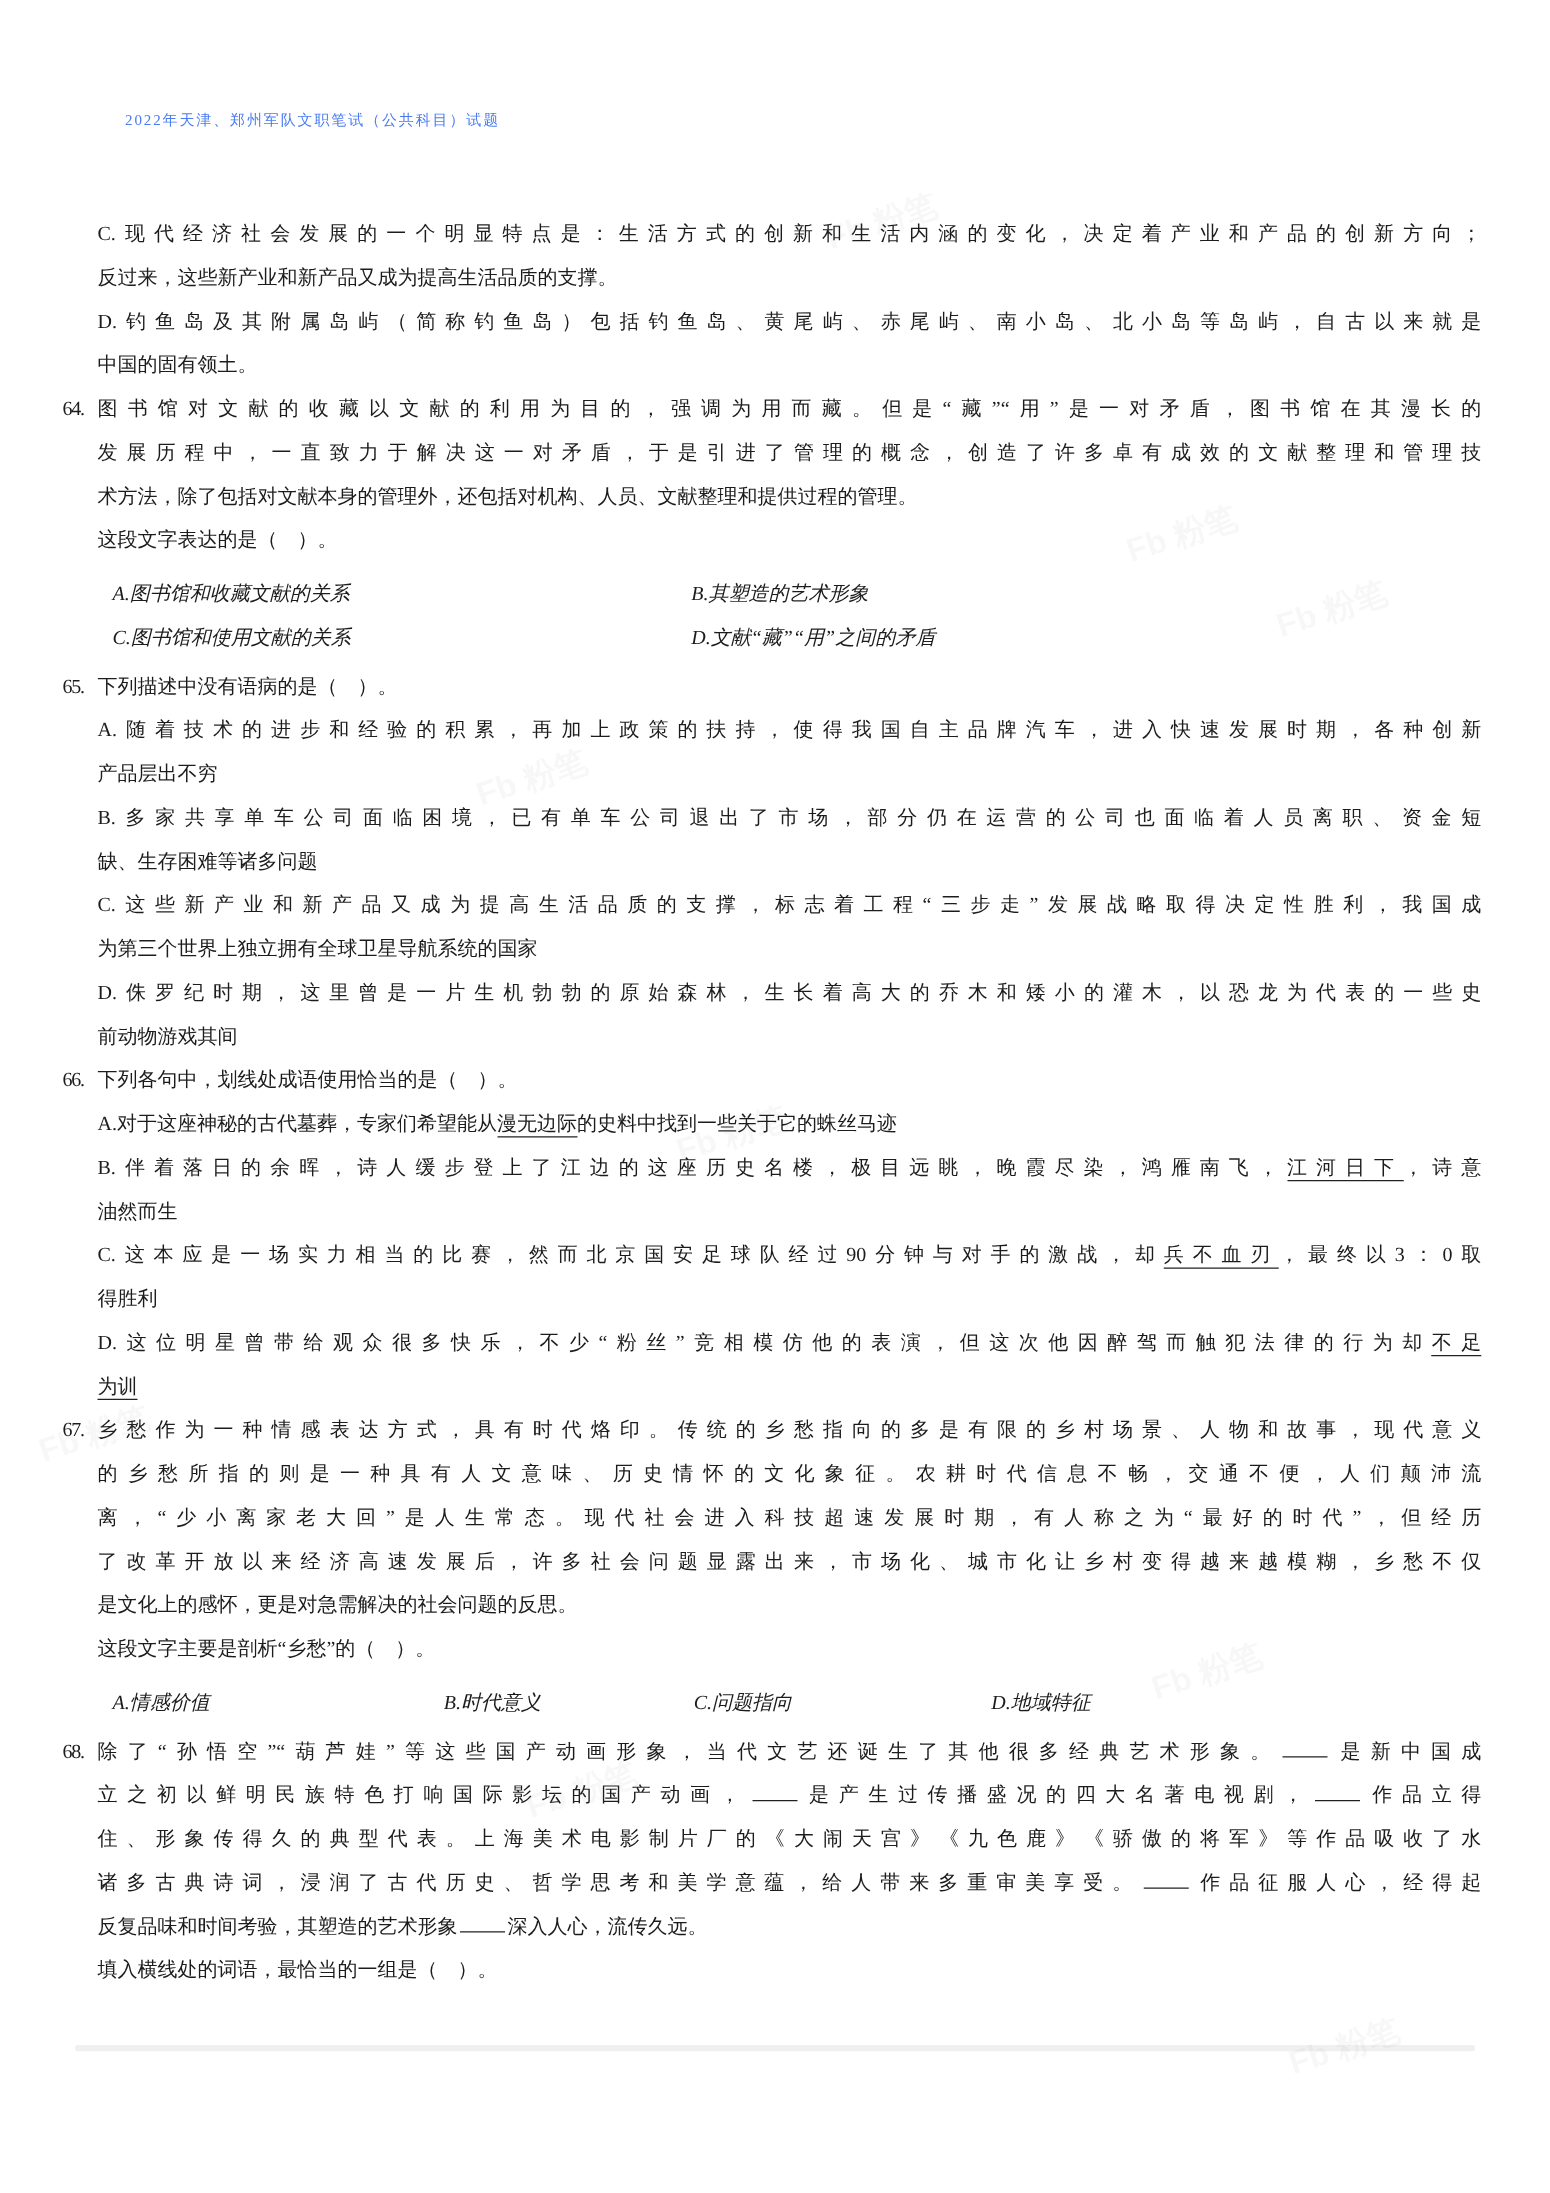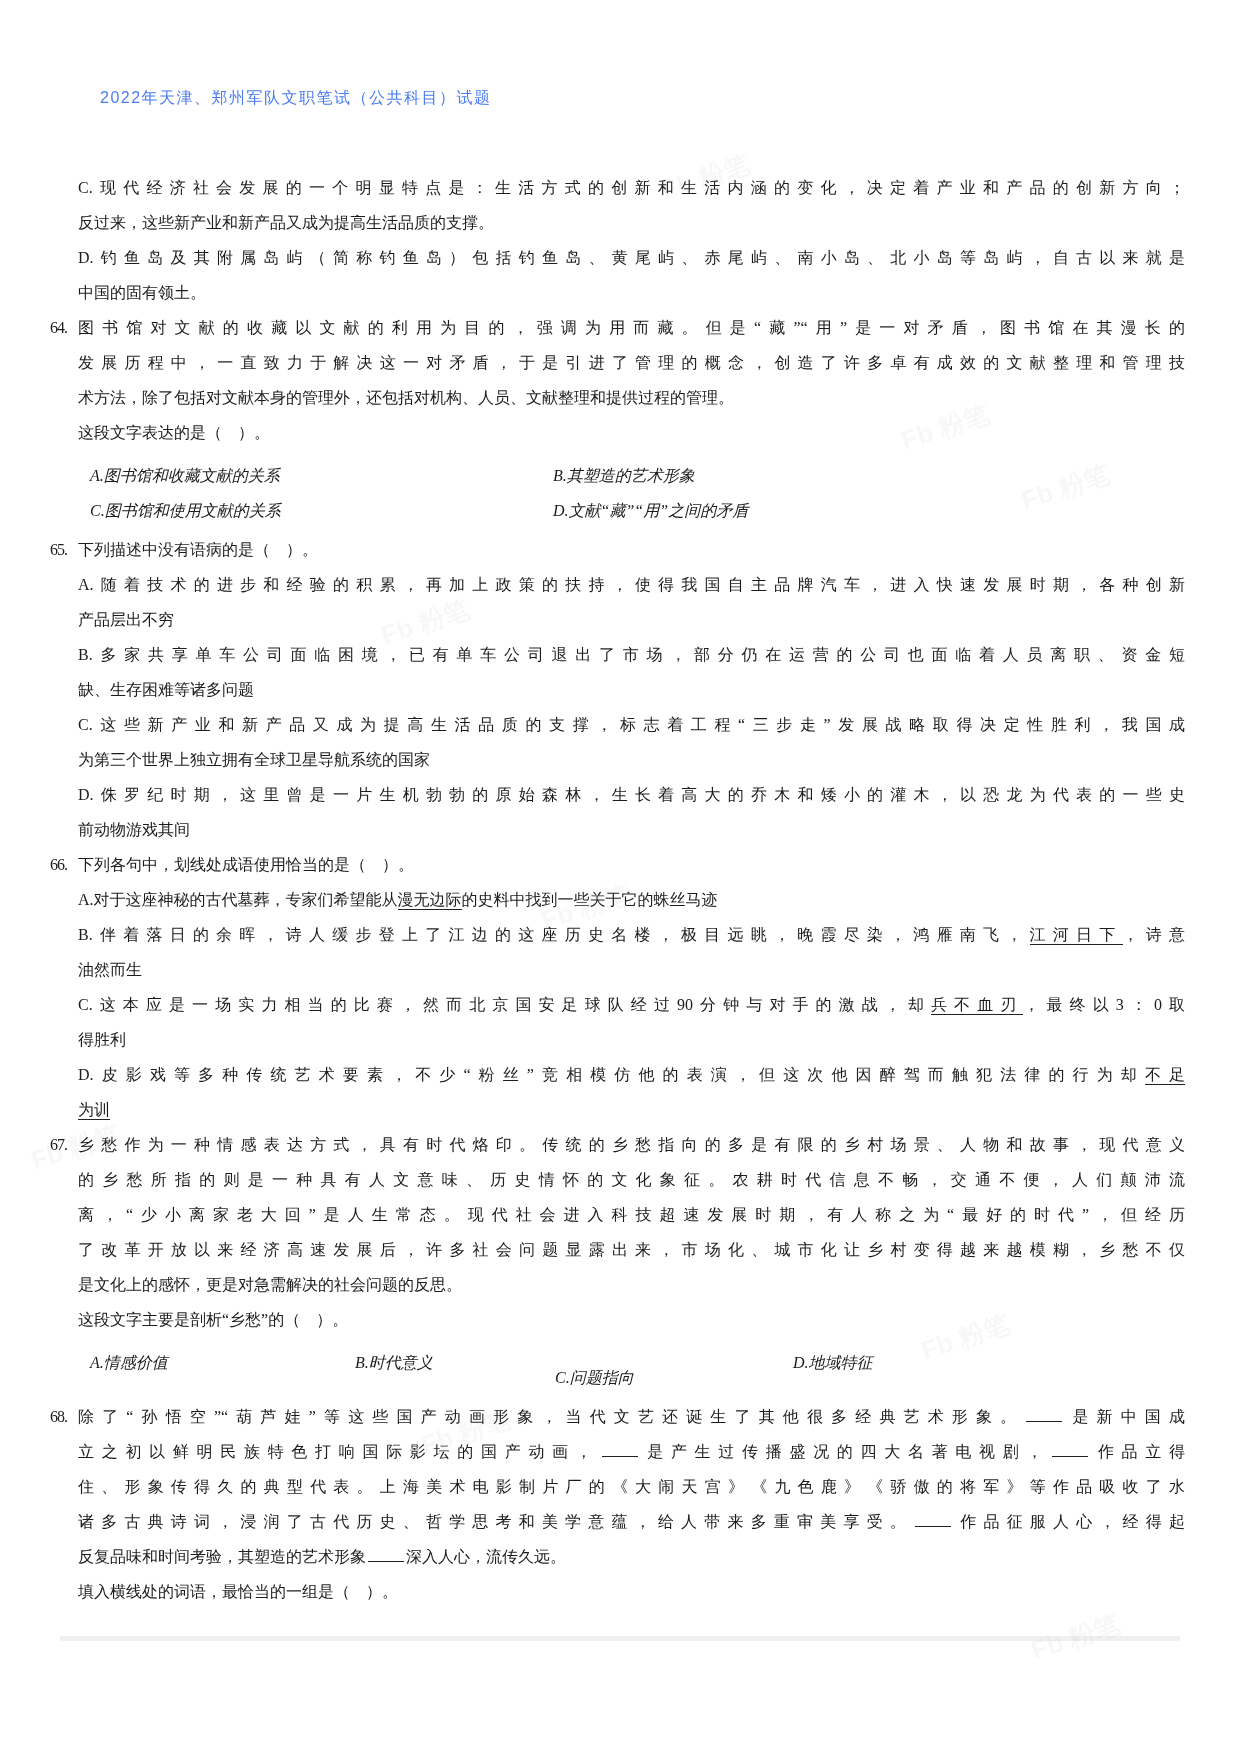--- a/index.html
+++ b/index.html
@@ -9,22 +9,22 @@
     height:1754px;
     background:#ffffff;
     overflow:hidden;
     font-family:"Liberation Serif","DejaVu Serif",serif;
     color:#1c1c1c;
   }
   .doc-title{
     position:absolute;
     left:100px;
     top:88px;
-    font-family:Liberation Sans, sans-serif;
-    font-size:16px;
+    font-family:Liberation Serif, serif;
+    font-size:12px;
     letter-spacing:1.5px;
     color:#4a7cf0;
     white-space:nowrap;
   }
   .doc-body{
     position:absolute;
     left:78px;
     top:170px;
     width:1107px;
     font-size:16px;
@@ -46,21 +46,21 @@
     height:0;
     border-bottom:1.5px solid #222;
     margin:0 2px;
   }
   .opt-block{margin:8px 0 4px;padding-left:12px;font-style:italic;}
   .opt-row{display:flex;}
   .opt-cell{white-space:nowrap;}
   .cols2 .opt-cell:first-child{width:463px;}
   .cols4 .opt-cell:nth-child(1){width:265px;}
   .cols4 .opt-cell:nth-child(2){width:200px;}
-  .cols4 .opt-cell:nth-child(3){width:238px;margin-top:15px;}
+  .cols4 .opt-cell:nth-child(3){width:238px;}
   .divider{
     position:absolute;
     left:60px;
     top:1636px;
     width:1120px;
     height:5px;
     background:#f0f0f3;
     border-radius:2px;
   }
   .wm{
@@ -117,21 +117,21 @@
         <div class="line"><span>前动物游戏其间</span></div>
       </div>
       <div class="tblock">
         <span class="qnum">66.</span>
         <div class="line"><span>下列各句中，划线处成语使用恰当的是（　）。</span></div>
         <div class="line"><span>A.对于这座神秘的古代墓葬，专家们希望能从</span><span class="ul">漫无边际</span><span>的史料中找到一些关于它的蛛丝马迹</span></div>
         <div class="line fill"><span>B.伴着落日的余晖，诗人缓步登上了江边的这座历史名楼，极目远眺，晚霞尽染，鸿雁南飞，</span><span class="ul">江河日下</span><span>，诗意</span></div>
         <div class="line"><span>油然而生</span></div>
         <div class="line fill"><span>C.这本应是一场实力相当的比赛，然而北京国安足球队经过90分钟与对手的激战，却</span><span class="ul">兵不血刃</span><span>，最终以3：0取</span></div>
         <div class="line"><span>得胜利</span></div>
-        <div class="line fill"><span>D.皮影戏等多种传统艺术要素，不少“粉丝”竞相模仿他的表演，但这次他因醉驾而触犯法律的行为却</span><span class="ul">不足</span></div>
+        <div class="line fill"><span>D.这位明星曾带给观众很多快乐，不少“粉丝”竞相模仿他的表演，但这次他因醉驾而触犯法律的行为却</span><span class="ul">不足</span></div>
         <div class="line"><span class="ul">为训</span></div>
       </div>
       <div class="tblock">
         <span class="qnum">67.</span>
         <div class="line fill"><span>乡愁作为一种情感表达方式，具有时代烙印。传统的乡愁指向的多是有限的乡村场景、人物和故事，现代意义</span></div>
         <div class="line fill"><span>的乡愁所指的则是一种具有人文意味、历史情怀的文化象征。农耕时代信息不畅，交通不便，人们颠沛流</span></div>
         <div class="line fill"><span>离，“少小离家老大回”是人生常态。现代社会进入科技超速发展时期，有人称之为“最好的时代”，但经历</span></div>
         <div class="line fill"><span>了改革开放以来经济高速发展后，许多社会问题显露出来，市场化、城市化让乡村变得越来越模糊，乡愁不仅</span></div>
         <div class="line"><span>是文化上的感怀，更是对急需解决的社会问题的反思。</span></div>
         <div class="line"><span>这段文字主要是剖析“乡愁”的（　）。</span></div>

